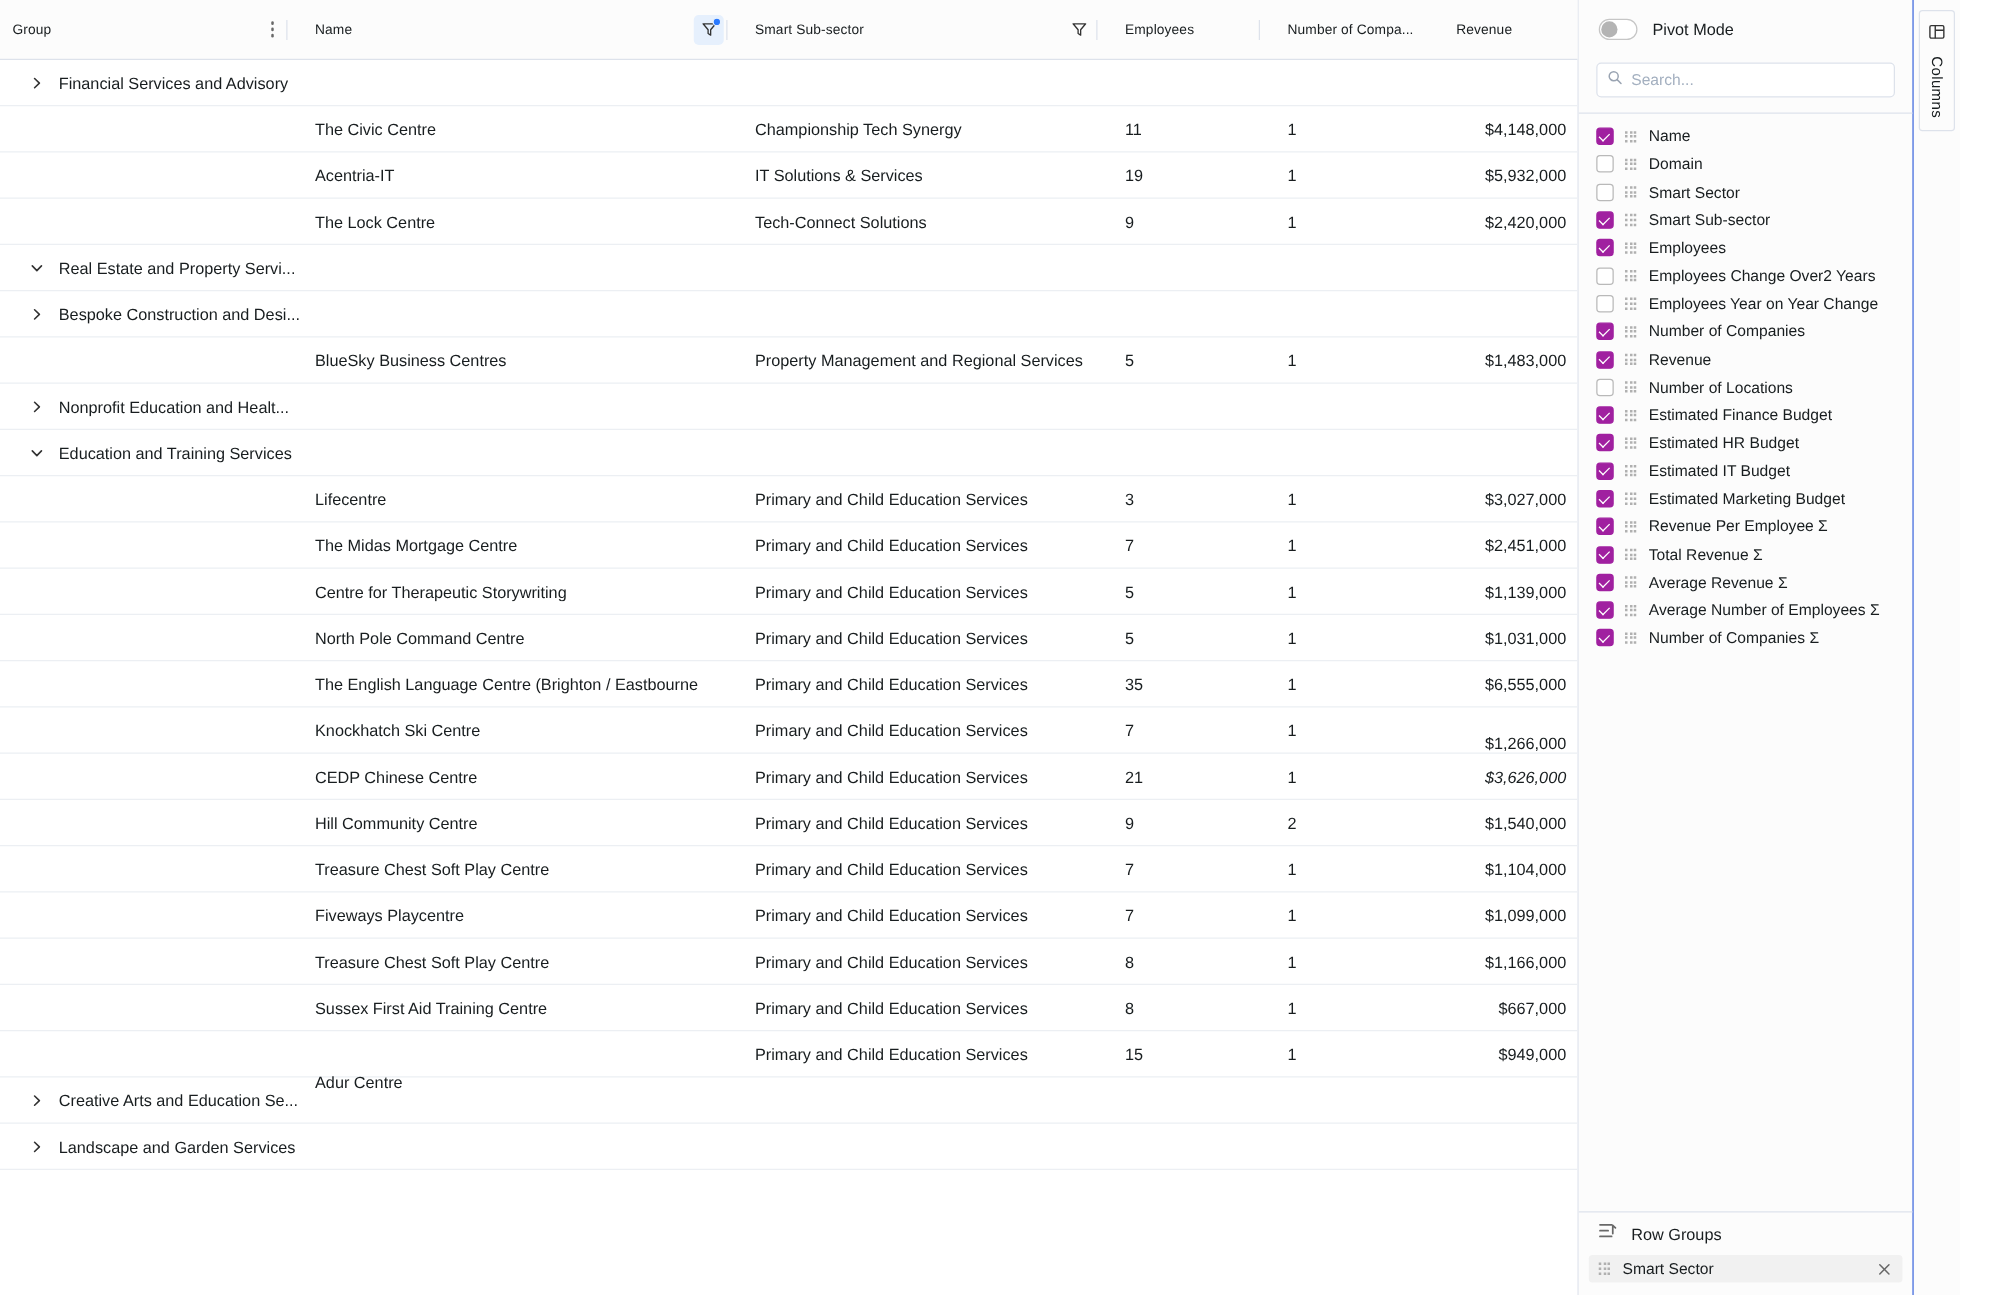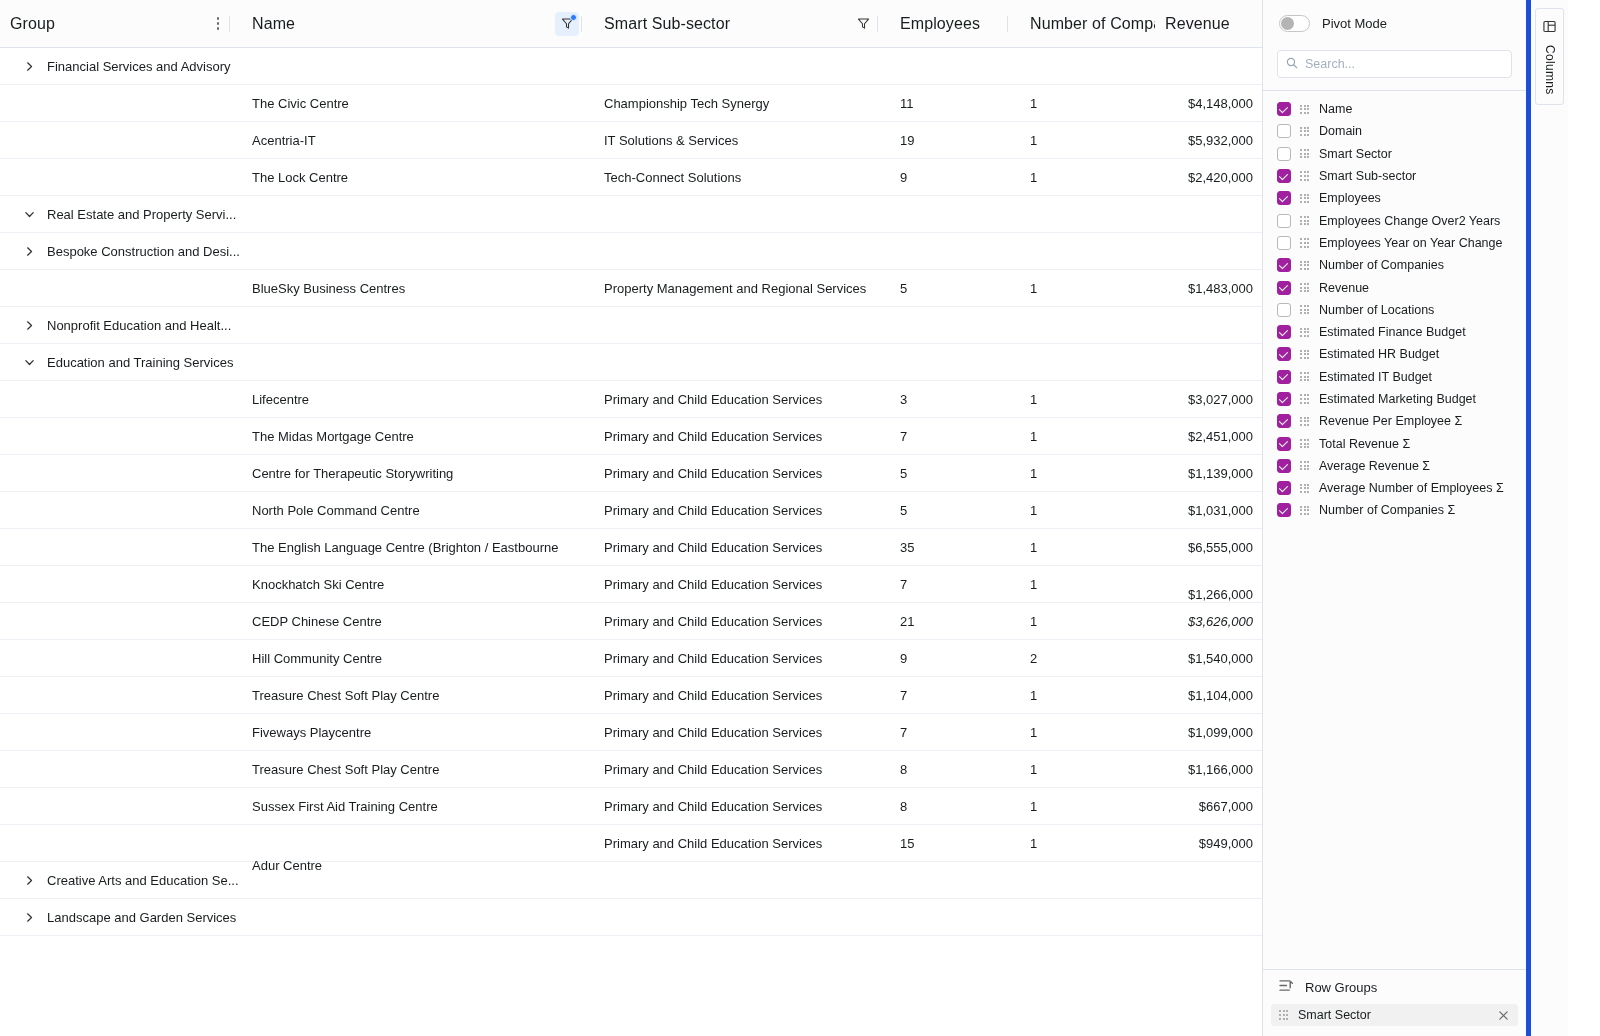--- a/index.html
+++ b/index.html
@@ -25,21 +25,21 @@
     border-bottom: 1px solid #dde2eb;
     background: #fcfcfc;
   }
   .hcell {
     display: flex; align-items: center;
     font-size: 13px; color: #181d1f;
     padding: 0 10px; position: relative;
     white-space: nowrap; overflow: hidden;
   }
   .hcell.num { justify-content: flex-start; }
-  .hcell-label { font-size: 16px; letter-spacing: .1px; }
+  .hcell-label { font-size: 11px; letter-spacing: .1px; }
   .hsep {
     width: 1px; height: 16px; background: #dde2eb;
     margin: 0 2px; flex: none; align-self: center;
   }
   .hmenu {
     width: 18px; height: 18px; flex: none;
     display: flex; flex-direction: column;
     align-items: center; justify-content: center; gap: 2.5px;
     cursor: pointer; margin-left: auto;
   }
@@ -77,21 +77,21 @@
     display: flex; align-items: center; justify-content: center;
     cursor: pointer; color: #333;
   }
   .chev svg { display: block; }
 
   
   #sidebar {
     width: 268px; height: 1036px;
     background: #fcfcfc;
     display: flex; flex-direction: column;
-    border-right: 5px solid #1d4ed8;
+    border-right: 1px solid #1d4ed8;
   }
   #pivot-row {
     height: 46px; min-height: 46px;
     display: flex; align-items: center; gap: 12px;
     padding: 0 16px;
   }
   .toggle {
     width: 31px; height: 17px; border-radius: 9px;
     background: #ffffff; border: 1px solid #c6c6c6;
     position: relative; cursor: pointer; flex: none;

